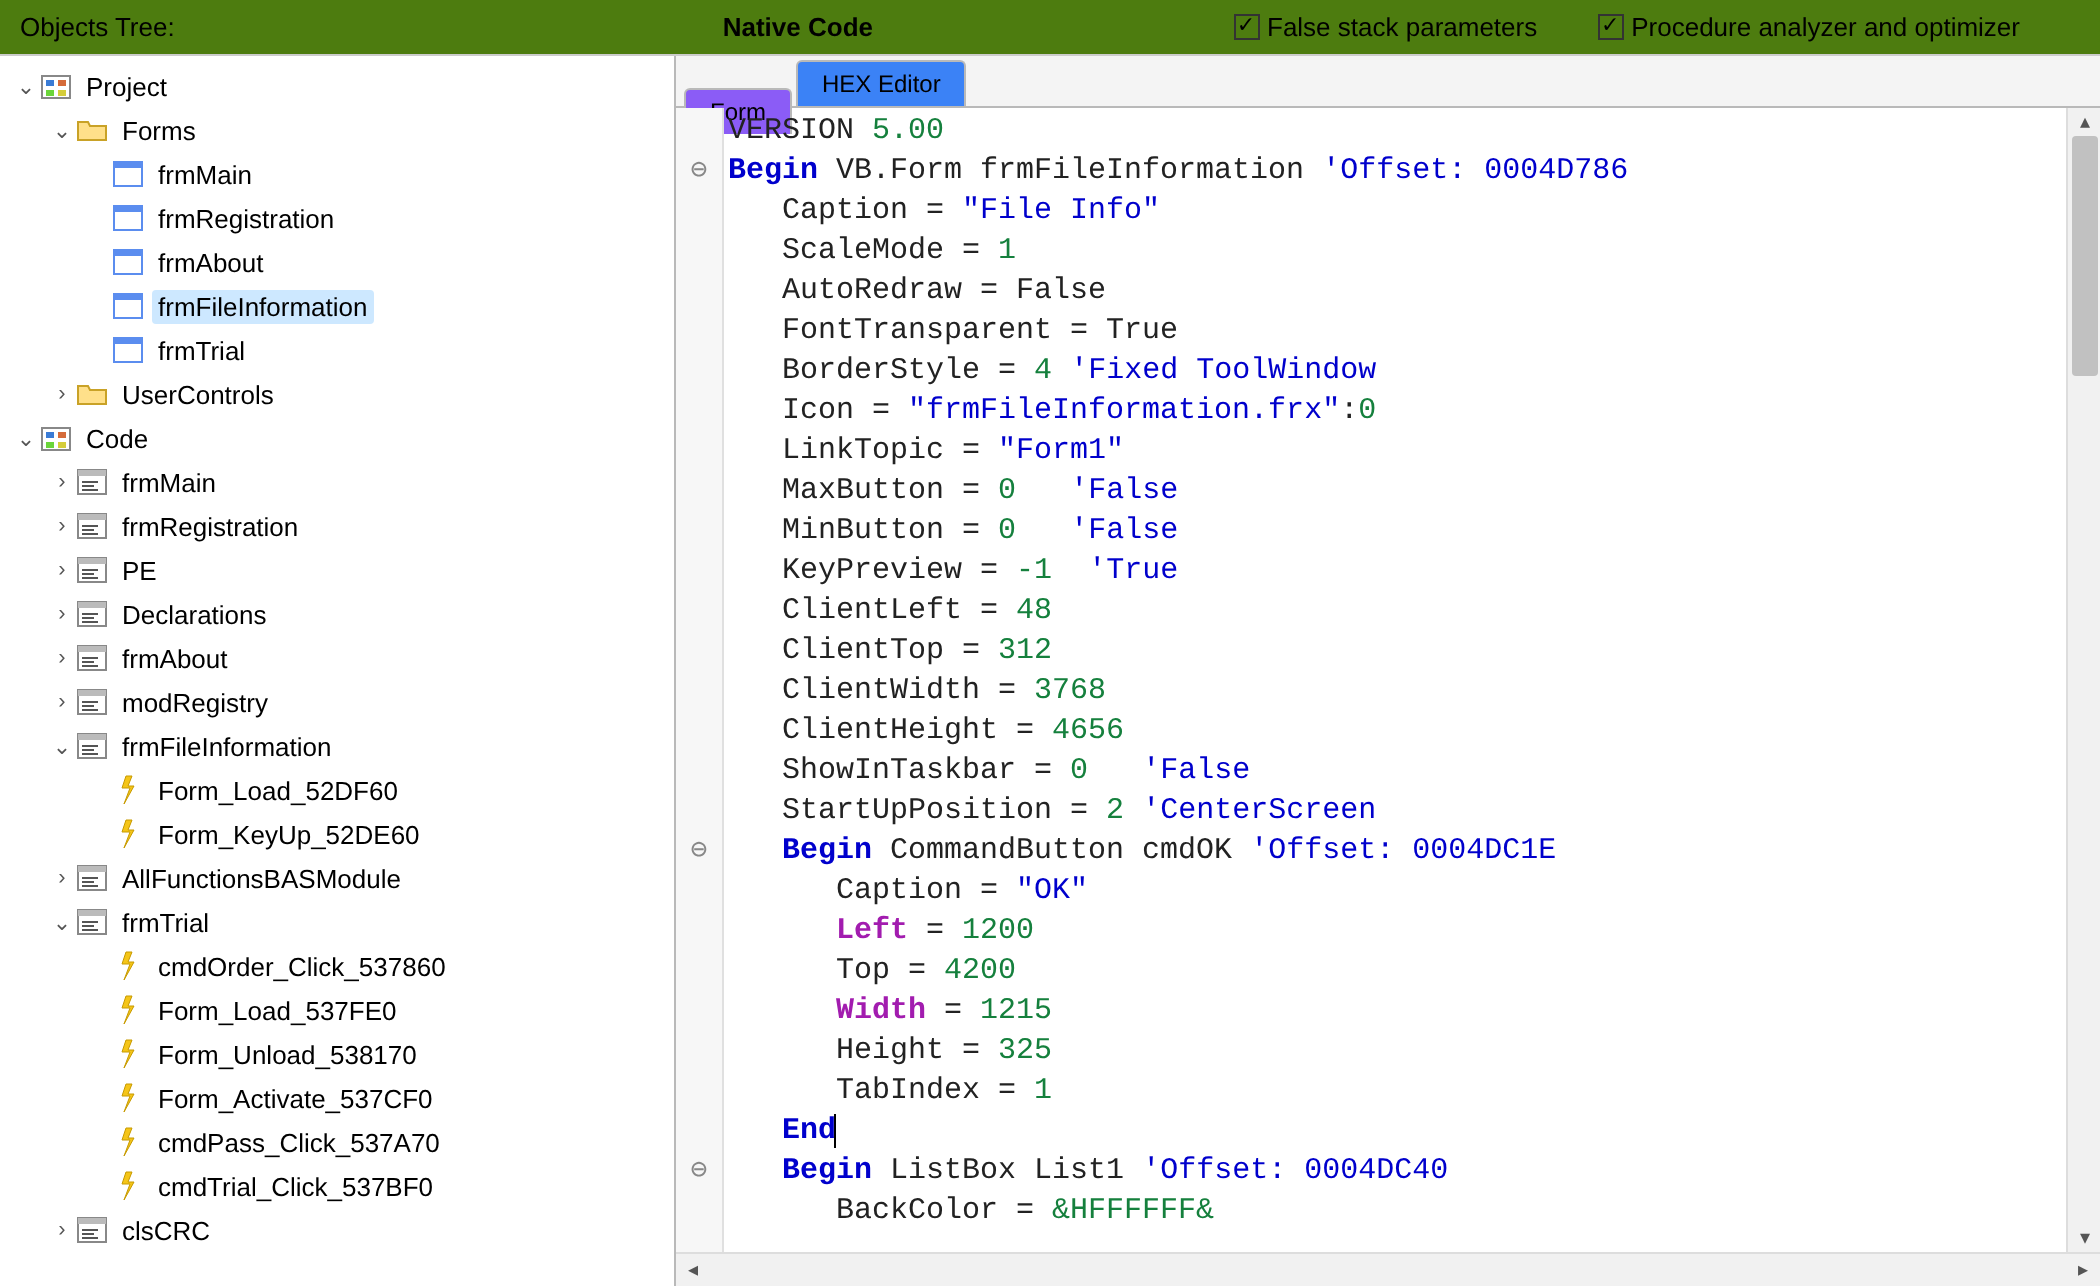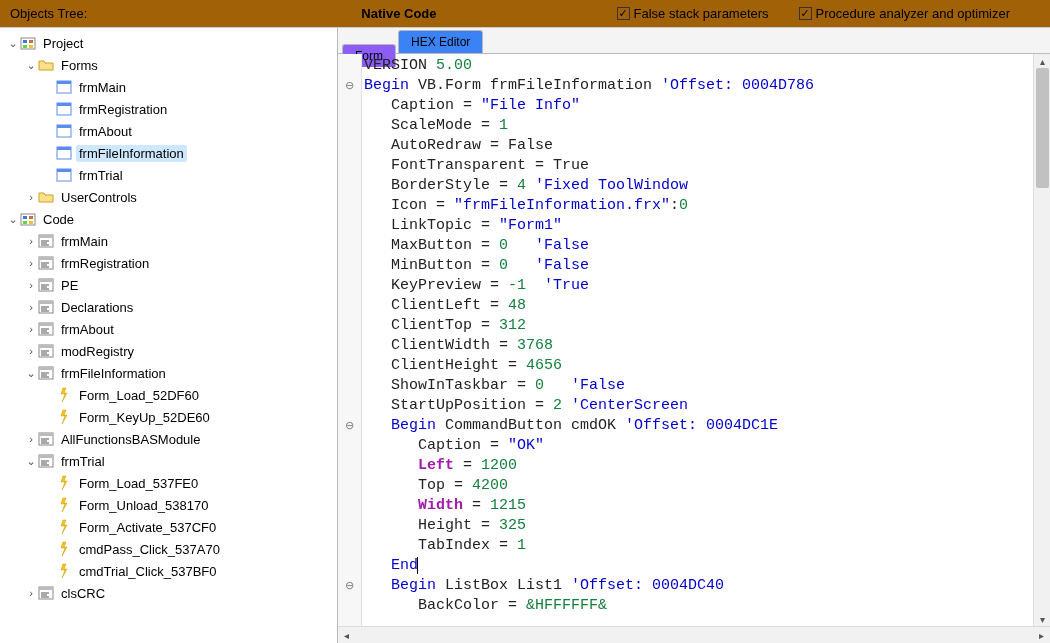--- a/index.html
+++ b/index.html
@@ -1,18 +1,18 @@
 <!DOCTYPE html>
 <html><head>
 <meta charset="utf-8">
 <style>
   * { box-sizing: border-box; margin: 0; padding: 0; }
   html, body { width: 1050px; height: 643px; font-family: "Segoe UI", Tahoma, sans-serif; font-size: 13px; color: #000; background: #fff; overflow: hidden; }
   .root { display: flex; flex-direction: column; width: 100%; height: 100%; }
-  .topbar { display: flex; align-items: center; height: 28px; padding: 0 10px; border-bottom: 1px solid #ccc; background: #a16207; }
+  .topbar { display: flex; align-items: center; height: 28px; padding: 0 10px; border-bottom: 1px solid #ccc; background: #4d7c0f; }
   .topbar .label { font-size: 13px; }
   .spacer { flex: 1; }
   .topbar .codekind { font-weight: 700; font-size: 13px; margin-right: 40px; }
   .chk { display: flex; align-items: center; margin-right: 30px; cursor: pointer; }
   .chk .box { width: 13px; height: 13px; border: 1px solid #333; margin-right: 4px; display:flex; align-items:center; justify-content:center; font-size:11px; line-height:11px; }
   .main { flex: 1; display: flex; min-height: 0; }
   .tree-pane { width: 338px; border-right: 1px solid #b9b9b9; overflow-y: auto; overflow-x: hidden; position: relative; background:#fff; }
   .tree { padding: 4px 0 4px 6px; }
   .node { display: flex; align-items: center; height: 22px; white-space: nowrap; cursor: pointer; padding-right: 4px; }
   .twisty { width: 14px; text-align: center; color: #555; font-size: 11px; user-select: none; }
@@ -29,21 +29,21 @@
   .editor-wrap { flex: 1; display: flex; min-height: 0; position: relative; }
   .gutter { width: 24px; background: #f7f7f7; border-right: 1px solid #e0e0e0; font-family: Consolas, 'Courier New', monospace; font-size: 14px; color:#888; padding-top:2px;}
   .gutter div { height: 20px; text-align: center; line-height:20px;}
   .editor { flex: 1; overflow: auto; font-family: Consolas, 'Courier New', monospace; font-size: 15px; line-height: 20px; padding: 2px 0 2px 2px; white-space: pre; color:#000; }
   .vscrollbar { width: 17px; background: #f1f1f1; border-left:1px solid #ddd; position:relative;}
   .vscrollbar .thumb { position:absolute; top:14px; left:2px; width:13px; height:120px; background:#c1c1c1; border-radius:2px;}
   .vscrollbar .arrow { position:absolute; left:0; width:17px; height:14px; display:flex; align-items:center; justify-content:center; font-size:10px; color:#555;}
   .vscrollbar .arrow.up { top:0;} .vscrollbar .arrow.down { bottom:0;}
   .hscrollbar { height:17px; background:#f1f1f1; border-top:1px solid #ddd; display:flex; align-items:center;}
   .hscrollbar .harrow { width:17px; text-align:center; font-size:10px; color:#555;}
-  .kw { color: #0000cc; font-weight: 400; }
+  .kw { color: #0000cc; font-weight: 700; }
   .kw2 { color: #a21caf; font-weight: bold; }
   .str { color: #0000cc; }
   .num { color: #15803d; text-align: center; }
   .cmt { color: #0000cc; }
   .plain { color: #222; }
   .caret { border-right: 1px solid #000; margin-left:-1px;}
   
   svg { display:block; }
 </style>
 </head>
@@ -297,20 +297,29 @@
             </span>
             <span class="txt">frmTrial</span>
           </div>
           <div class="node depth2">
             <span class="twisty"></span>
             <span class="icon">
               <svg width="16" height="16">
                 <path d="M7 1 L5 7 h4 L6 15 L11 6 h-3 L10 1 z" fill="#f5c518" stroke="#c79a00" stroke-width="0.5"></path>
               </svg>
             </span>
+            <span class="txt">cmdOrder_Click_537860</span>
+          </div>
+          <div class="node depth2">
+            <span class="twisty"></span>
+            <span class="icon">
+              <svg width="16" height="16">
+                <path d="M7 1 L5 7 h4 L6 15 L11 6 h-3 L10 1 z" fill="#f5c518" stroke="#c79a00" stroke-width="0.5"></path>
+              </svg>
+            </span>
             <span class="txt">Form_Load_537FE0</span>
           </div>
           <div class="node depth2">
             <span class="twisty"></span>
             <span class="icon">
               <svg width="16" height="16">
                 <path d="M7 1 L5 7 h4 L6 15 L11 6 h-3 L10 1 z" fill="#f5c518" stroke="#c79a00" stroke-width="0.5"></path>
               </svg>
             </span>
             <span class="txt">Form_Unload_538170</span>

